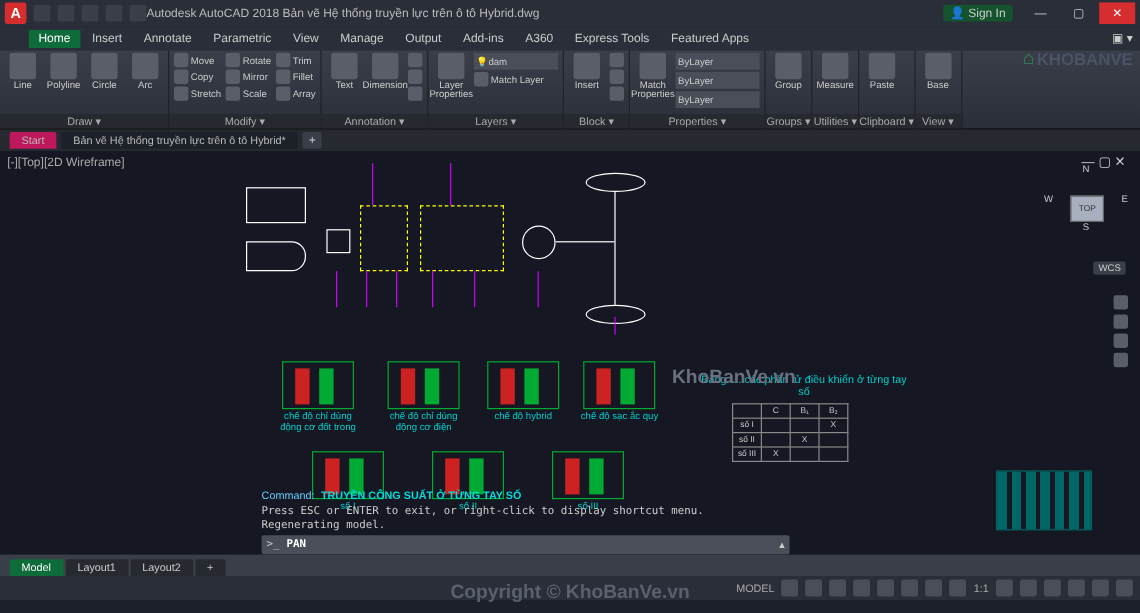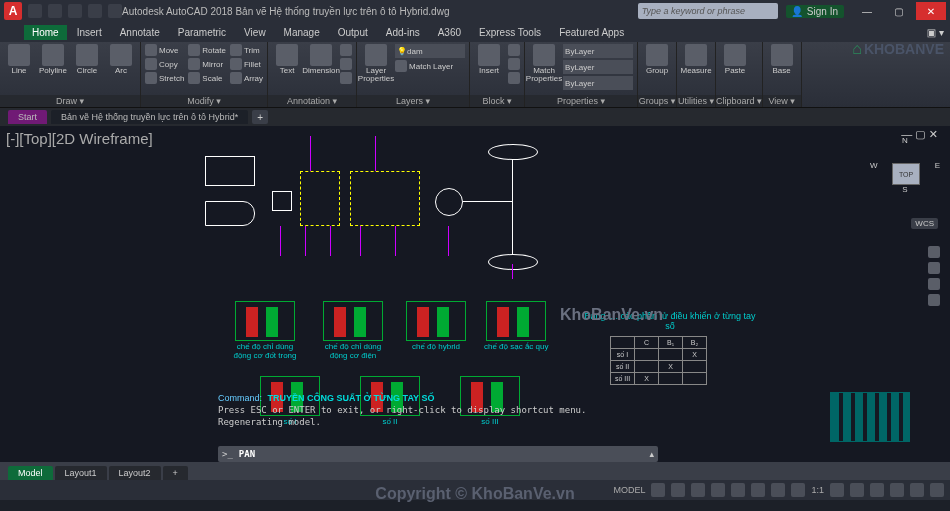--- a/index.html
+++ b/index.html
@@ -25,42 +25,42 @@
 .big-btn { display: flex; flex-direction: column; align-items: center; width: 30px; }
 .big-btn .ico { width: 22px; height: 22px; background: #5a5e68; border-radius: 2px; margin-bottom: 1px; }
 .big-btn span { font-size: 8px; text-align: center; line-height: 1; }
 .small-col { display: flex; flex-direction: column; gap: 2px; }
 .small-row { display: flex; align-items: center; gap: 2px; font-size: 8px; white-space: nowrap; }
 .sm-ico { width: 12px; height: 12px; background: #5a5e68; border-radius: 2px; }
 .dd { width: 70px; height: 14px; background: #4a4e58; font-size: 8px; padding: 0 2px; display: flex; align-items: center; }
 .logo-right { position: absolute; right: 6px; top: 40px; font-size: 14px; font-weight: bold; color: #4a5468; display:flex; align-items:center; gap:2px;}
 .logo-right .house{ color:#2a8a5a; font-size:16px;}
 .file-tabs { height: 18px; background: #26292f; display: flex; align-items: center; padding-left: 8px; gap: 4px; }
-.file-tab { background: #701a75; padding: 2px 10px; font-size: 9px; border-radius: 2px 2px 0 0; color: #bbb; }
+.file-tab { background: #be185d; padding: 2px 10px; font-size: 9px; border-radius: 2px 2px 0 0; color: #bbb; }
 .file-tab.active { background: #1c2028; }
 .plus-tab { width: 16px; height: 14px; background: #3a3e48; border-radius: 2px; display: flex; align-items: center; justify-content: center; font-size: 10px; }
 .viewport { position: relative; height: 336px; background: #151822; overflow: hidden; }
-.vp-label { position: absolute; top: 4px; left: 6px; font-size: 15px; color: #aaa; }
+.vp-label { position: absolute; top: 4px; left: 6px; font-size: 10px; color: #aaa; }
 .canvas { position: absolute; inset: 0; }
 .drawing { position: absolute; left: 200px; top: 10px; width: 480px; height: 160px; }
 .box { position: absolute; border: 1px solid #fff; }
 .circle { position: absolute; border: 1px solid #fff; border-radius: 50%; }
 .dash { border: 1px dashed #ff0; }
 .line-v { position: absolute; width: 1px; background: #c0f; }
 .modes { position: absolute; left: 230px; top: 175px; display: flex; gap: 18px; }
 .mode { display: flex; flex-direction: column; align-items: center; }
 .mode-diagram { width: 60px; height: 40px; border: 1px solid #0a3; position: relative; }
 .mode-diagram::before { content:''; position:absolute; left:10px; top:5px; width:12px; height:30px; background:#c22; }
 .mode-diagram::after { content:''; position:absolute; left:30px; top:5px; width:12px; height:30px; background:#0a3; }
 .mode-label { color: #0cc; font-size: 8px; text-align: center; margin-top: 2px; line-height: 1.1; max-width: 70px; }
 .gears { position: absolute; left: 260px; top: 250px; display: flex; gap: 40px; }
 .table-title { position: absolute; left: 580px; top: 185px; color: #0cc; font-size: 9px; text-align: center; width: 180px; }
 .mini-table { position: absolute; left: 610px; top: 210px; border-collapse: collapse; }
 .mini-table td { border: 1px solid #888; width: 24px; height: 12px; font-size: 7px; text-align: center; color: #ccc; }
-.cmd-area { position: absolute; left: 218px; bottom: 34px; }
+.cmd-area { position: absolute; left: 218px; bottom: 18px; }
 .cmd-line { font-family: monospace; font-size: 9px; padding: 1px 0; }
 .cmd-kw { color: #6cf; }
 .cmd-strong { color: #0dd; font-weight: bold; }
 .watermark { position: absolute; color: #6a7080; font-weight: bold; pointer-events: none; }
 .compass { position: absolute; right: 10px; top: 10px; width: 70px; height: 80px; }
 .compass-cube { width: 28px; height: 22px; background: #a8b0c0; border: 1px solid #666; margin: 18px auto 0; font-size: 7px; display: flex; align-items: center; justify-content: center; color: #333; }
 .wcs { position: absolute; right: 12px; top: 92px; background: #3a3e48; padding: 1px 4px; font-size: 8px; border-radius: 2px; }
 .navbar-r { position: absolute; right: 4px; top: 120px; width: 18px; display: flex; flex-direction: column; gap: 4px; }
 .nav-dash { position: absolute; right: 12px; top: 2px; font-size: 11px; }
 .cmdbar { position: absolute; bottom: 0; left: 218px; width: 440px; height: 16px; background: #4a4e58; display: flex; align-items: center; padding: 0 4px; font-size: 9px; gap: 6px; border-radius: 2px; }
@@ -84,21 +84,20 @@
 <div class="titlebar">
   <div class="app-logo">A</div>
   <div class="qat">
     <div class="qat-btn"></div>
     <div class="qat-btn"></div>
     <div class="qat-btn"></div>
     <div class="qat-btn"></div>
     <div class="qat-btn"></div>
   </div>
   <div class="title-text">Autodesk AutoCAD 2018   Bản vẽ Hệ thống truyền lực trên ô tô Hybrid.dwg</div>
-  <div class="search-phrase">Type a keyword or phrase</div>
   <div class="signin">👤 <span>Sign In</span></div>
   <div class="win-controls">
     <div class="win-btn">—</div>
     <div class="win-btn">▢</div>
     <div class="win-btn win-close">✕</div>
   </div>
 </div>
 
 <div class="menubar">
   <div class="menu-tab active">Home</div>

